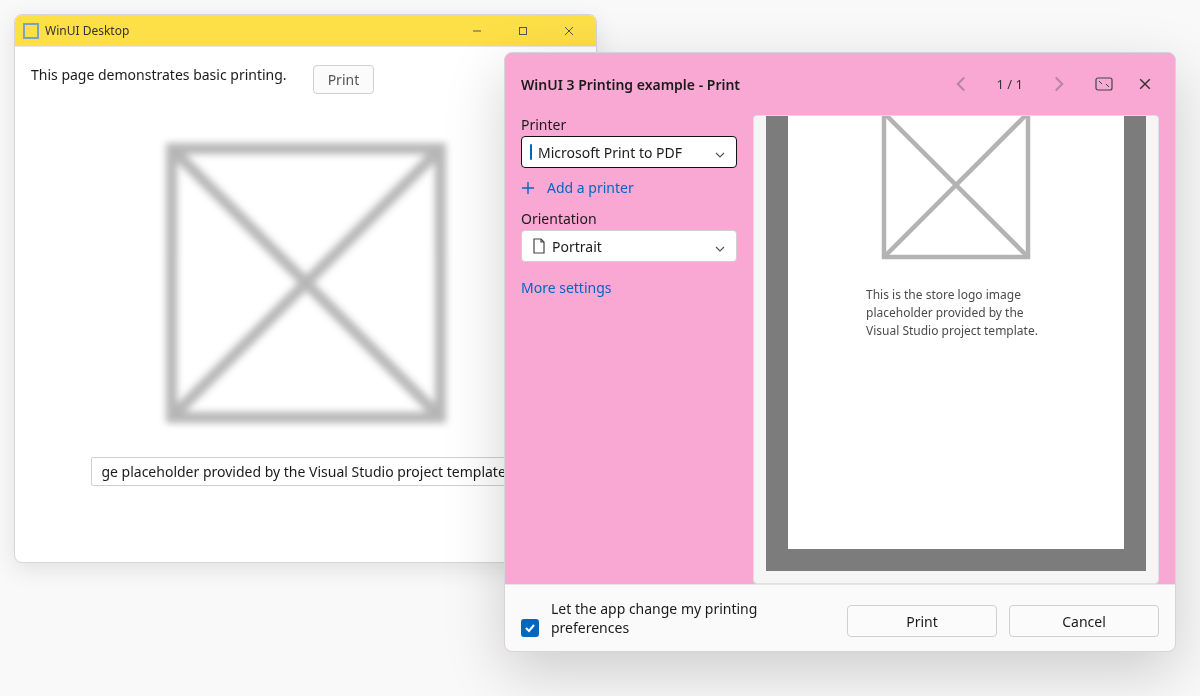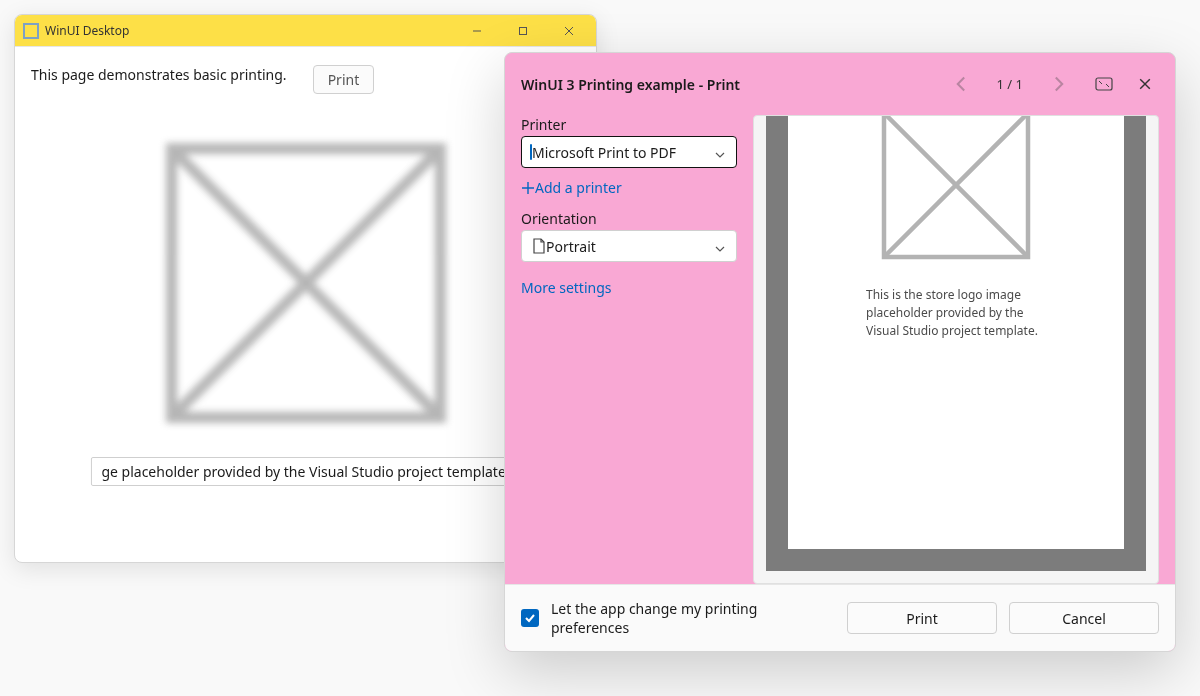--- a/index.html
+++ b/index.html
@@ -153,26 +153,26 @@
   }
   .combo.focus {
     border: 1px solid #111;
     outline: none;
   }
   .combo.focus .caret-bar {
     position: absolute; left: 8px; top: 7px; bottom: 7px; width: 2px;
     background: #0067c0; border-radius: 1px;
   }
   .combo.plain { border-color: #d0d0d0; }
-  .combo .combo-text { flex:1; }
+  .combo .combo-text { flex:1; padding-left: 6px; }
   .combo .combo-icon { display:flex;align-items:center;justify-content:center;color:#444; }
   .chev { width:12px;height:12px;color:#555; }
 
   .link-row {
-    display:flex;align-items:center;gap:0;
+    display:flex;align-items:center;gap:12px;
     color:#0067c0;font-size:14px;cursor:pointer;
     margin-top:-2px;
   }
   .link-row .plus-icon { width:14px;height:14px;display:flex;align-items:center;justify-content:center; }
   .more-link { color:#0067c0;font-size:14px;cursor:pointer; margin-top:4px;}
 
   
   .preview-col {
     flex: 1;
     border: 1px solid #e0e0e0;
@@ -198,21 +198,21 @@
   }
   .sheet-placeholder { width: 150px; height: 150px; }
   .sheet-placeholder svg { width:100%;height:100%; }
   .sheet-text { font-size: 12px; color:#4b4b4b; line-height:1.5; max-width: 180px; }
 
   
   .dialog-footer {
     border-top: 1px solid #e6e6e6;
     background: #fafafa;
     padding: 14px 16px;
-    display:flex;align-items:center;gap:12px;
+    display:flex;align-items:flex-end;gap:12px;
   }
   .checkbox {
     width:18px;height:18px;border-radius:3px;background:#0067c0;
     display:flex;align-items:center;justify-content:center;color:#fff;
   }
   .checkbox svg { width:12px;height:12px; }
   .footer-label { font-size:14px;color:#1b1b1b;flex:1; }
   .big-btn {
     border:1px solid #d0d0d0;background:#fbfbfb;border-radius:4px;
     height:32px;min-width:150px;font-size:14px;color:#1b1b1b;cursor:pointer;

